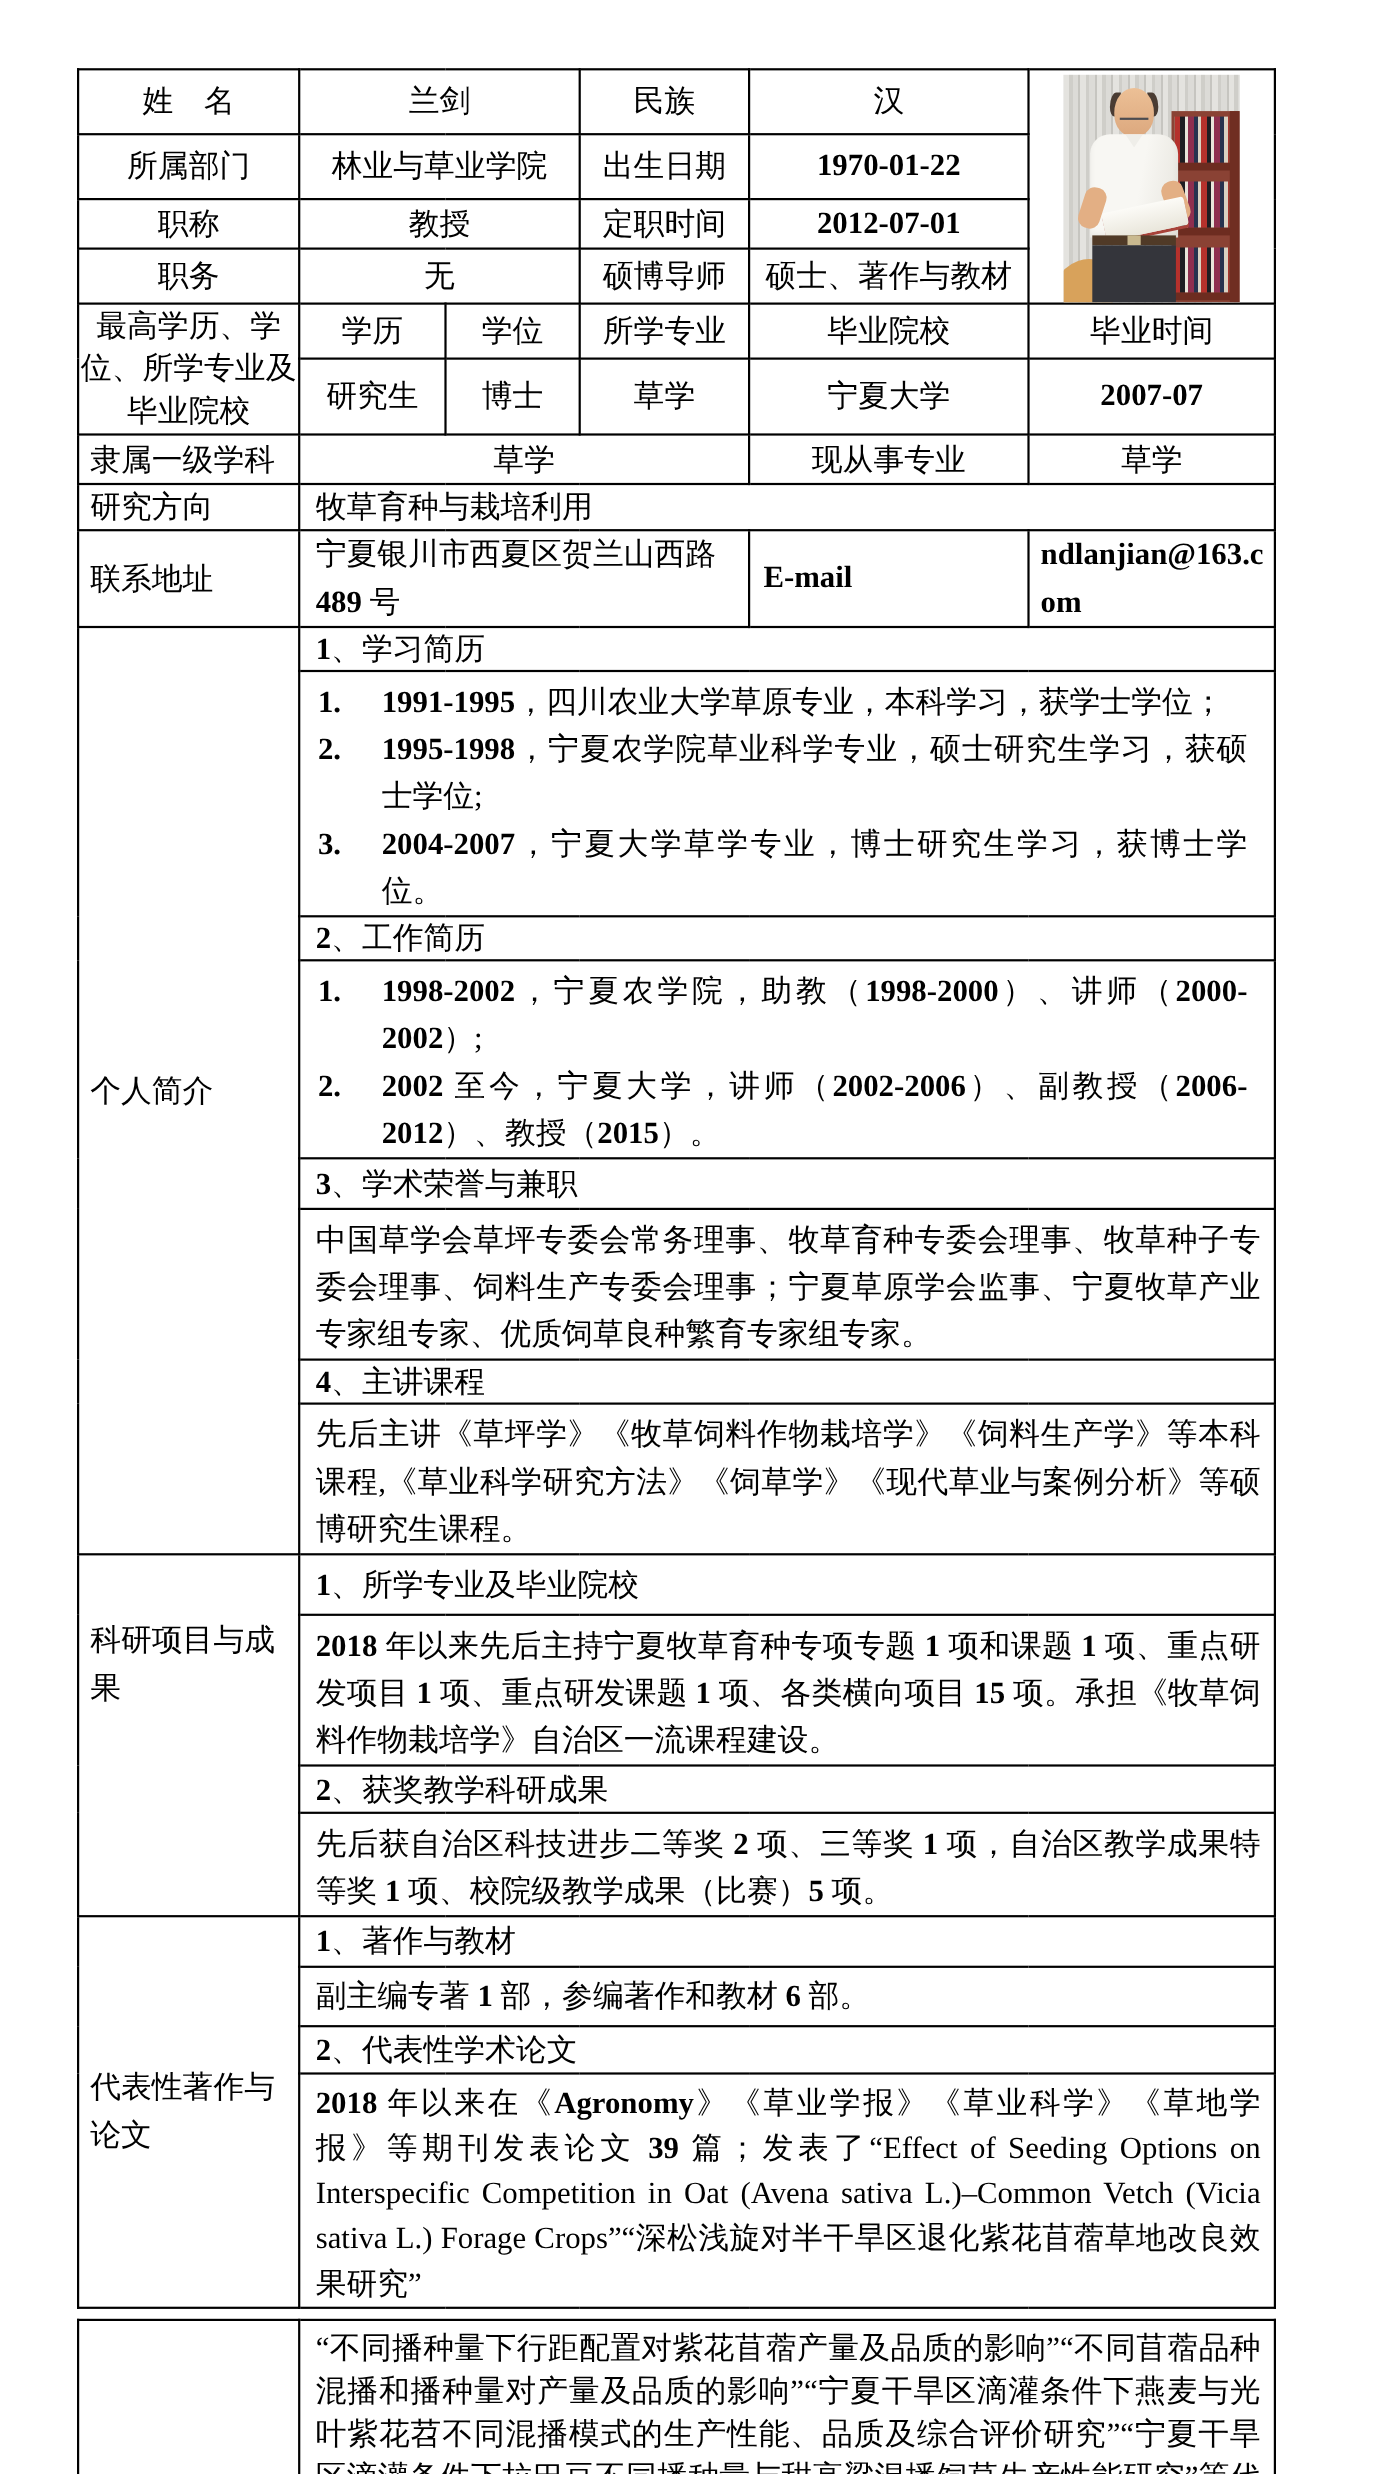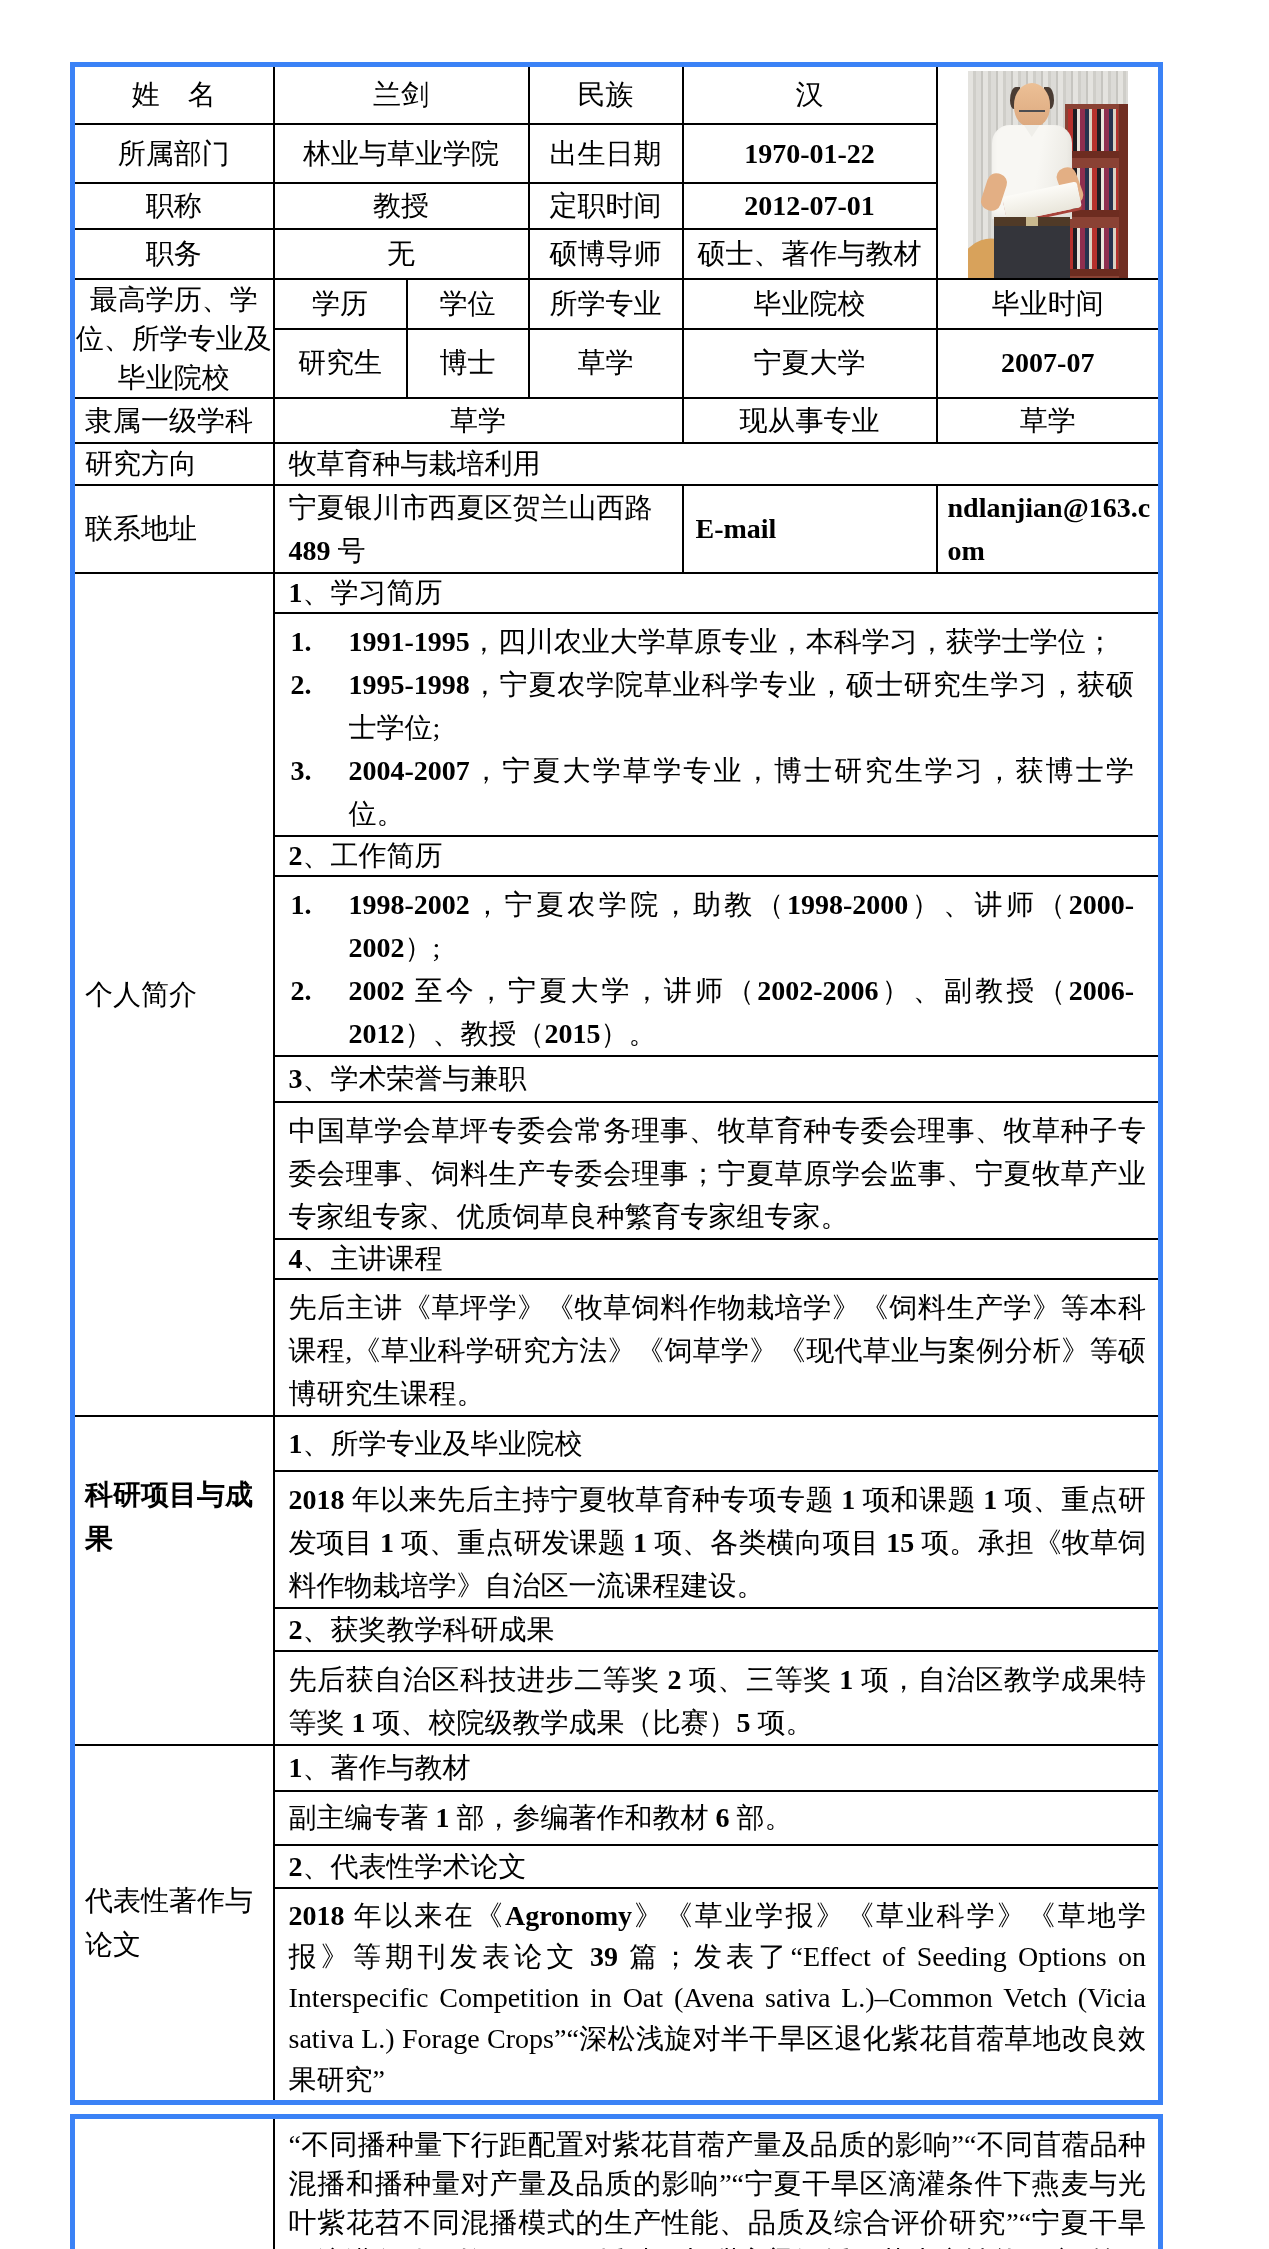--- a/index.html
+++ b/index.html
@@ -1,20 +1,20 @@
 <!DOCTYPE html>
 <html><head>
 <meta charset="utf-8">
 <style>
   html,body{margin:0;padding:0;background:#ffffff;}
   body{width:1269px;height:2249px;position:relative;
        font-family:"Liberation Serif","DejaVu Serif",serif;color:#000;}
   .sheet{position:absolute;left:0;top:0;width:1269px;height:2249px;background:#fff;}
   .twrap{position:absolute;left:70px;top:62px;width:1088px;}
-  table{border-collapse:collapse;table-layout:fixed;width:1088px;border:5px solid #3b82f6;padding-left:14px;}
+  table{border-collapse:collapse;table-layout:fixed;width:1088px;border:1px solid #3b82f6;padding-left:14px;}
   .t2{margin-top:9px;}
   td{border:2px solid #000;font-size:28px;vertical-align:middle;overflow:hidden;padding:0;}
   .c{text-align:center;}
   .labL{text-align:left;padding-left:10px;}
   .b{font-weight:bold;}
   .vt{vertical-align:top;}
   .para{vertical-align:top;text-align:justify;padding:6px 12px 0 14px;line-height:43px;}
   .para5{line-height:39px;}
   .head td,.headc{padding-left:14px;}
   .li{display:flex;line-height:43px;}
@@ -201,21 +201,21 @@
         <td class="para" colspan="5"><span>中国草学会草坪专委会常务理事、牧草育种专委会理事、牧草种子专委会理事、饲料生产专委会理事；宁夏草原学会监事、宁夏牧草产业专家组专家、优质饲草良种繁育专家组专家。</span></td>
       </tr>
       <tr style="height:40px">
         <td class="headc" colspan="5"><b>4</b><span>、主讲课程</span></td>
       </tr>
       <tr style="height:120px">
         <td class="para" colspan="5"><span>先后主讲《草坪学》《牧草饲料作物栽培学》《饲料生产学》等本科课程,《草业科学研究方法》《饲草学》《现代草业与案例分析》等硕博研究生课程。</span></td>
       </tr>
 
       <tr style="height:55px">
-        <td class="labL biglab vt" style="padding-top:56px;line-height:44px;font-weight:bold;" rowspan="4">科研项目与成果</td>
+        <td class="labL biglab vt" style="padding-top:56px;line-height:44px;" rowspan="4">科研项目与成果</td>
         <td class="headc" colspan="5"><b>1</b><span>、所学专业及毕业院校</span></td>
       </tr>
       <tr style="height:137px">
         <td class="para" colspan="5"><b>2018</b><span> 年以来先后主持宁夏牧草育种专项专题 </span><b>1</b><span> 项和课题 </span><b>1</b><span> 项、重点研发项目 </span><b>1</b><span> 项、重点研发课题 </span><b>1</b><span> 项、各类横向项目 </span><b>15</b><span> 项。承担《牧草饲料作物栽培学》自治区一流课程建设。</span></td>
       </tr>
       <tr style="height:43px">
         <td class="headc" colspan="5"><b>2</b><span>、获奖教学科研成果</span></td>
       </tr>
       <tr style="height:85px">
         <td class="para" colspan="5"><span>先后获自治区科技进步二等奖 </span><b>2</b><span> 项、三等奖 </span><b>1</b><span> 项，自治区教学成果特等奖 </span><b>1</b><span> 项、校院级教学成果（比赛）</span><b>5</b><span> 项。</span></td>

